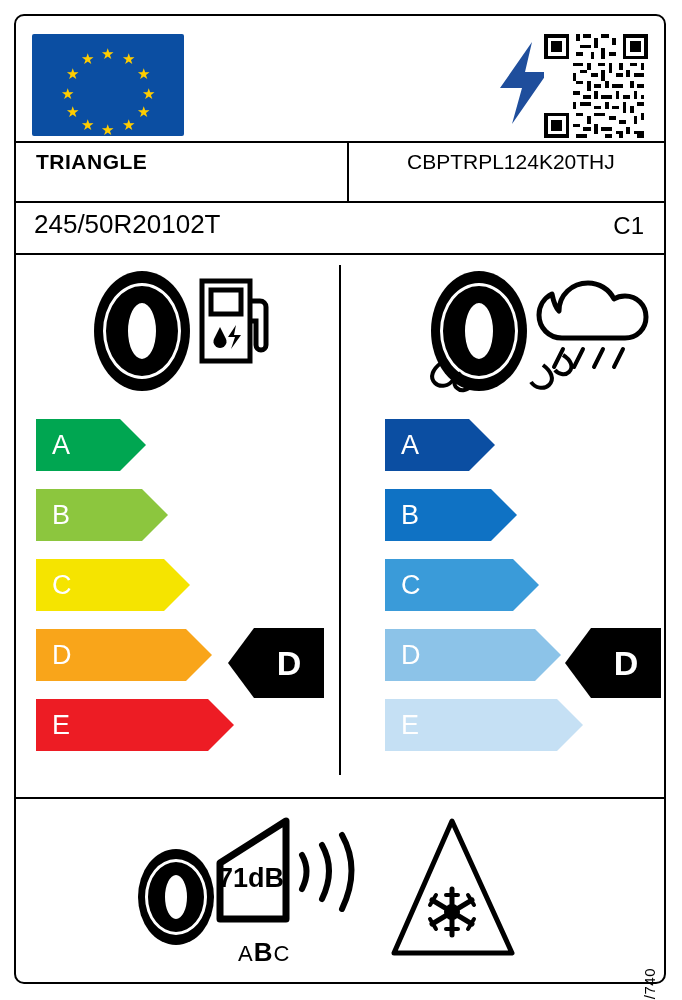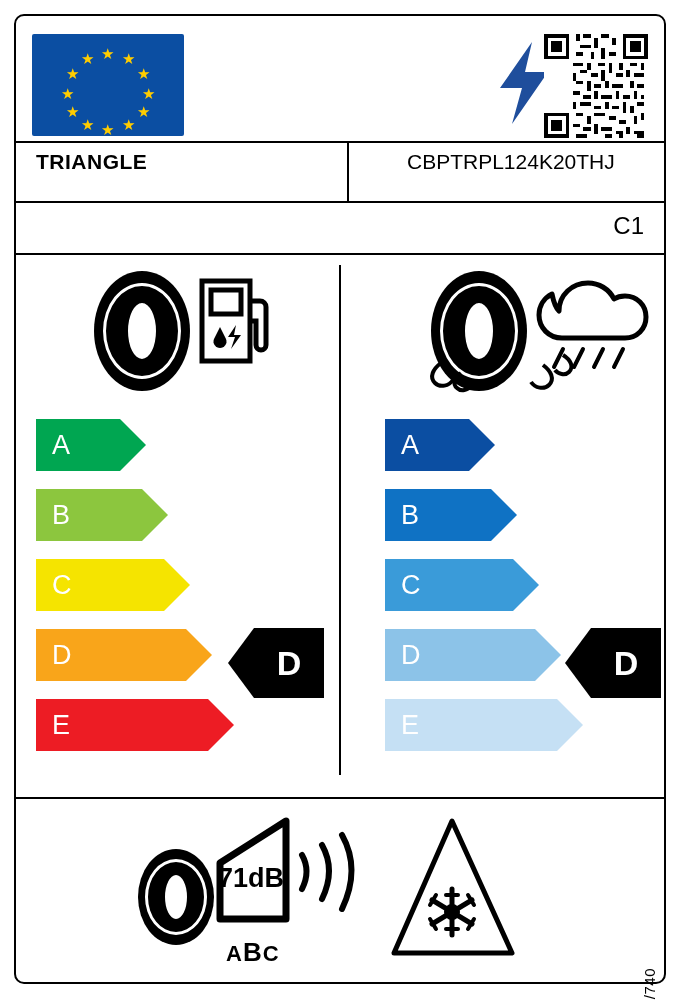--- a/index.html
+++ b/index.html
@@ -231,25 +231,24 @@
   .noise-db {
     position: absolute;
     left: 80px;
     top: 52px;
     font-size: 27px;
     font-weight: bold;
   }
   .noise-db .unit { font-weight: bold; }
   .noise-classes {
     position: absolute;
-    left: 88px;
+    left: 100px;
     top: 126px;
     font-size: 22px;
     letter-spacing: 1px;
-    font-weight: bold;
   }
   .noise-classes b { font-size: 26px; }
 
   .snow-group {
     position: absolute;
     left: 372px;
     top: 14px;
     width: 130px;
     height: 150px;
   }
@@ -379,20 +378,21 @@
     </svg>
   </div>
 
   <div class="rule" style="left:0; top:125px; width:648px; height:2px;"></div>
 
   <div class="brand">TRIANGLE</div>
   <div class="sku">CBPTRPL124K20THJ</div>
   <div class="rule" style="left:331px; top:125px; width:2px; height:62px;"></div>
   <div class="rule" style="left:0; top:185px; width:648px; height:2px;"></div>
 
+  <div class="size">245/50R20102T</div>
   <div class="classcode">C1</div>
   <div class="rule" style="left:0; top:237px; width:648px; height:2px;"></div>
 
   <div class="panel">
     <div class="divider"></div>
 
     <div class="col col-left">
 
       <div class="tire" style="left:78px; top:18px;">
         <div class="outer"></div>

